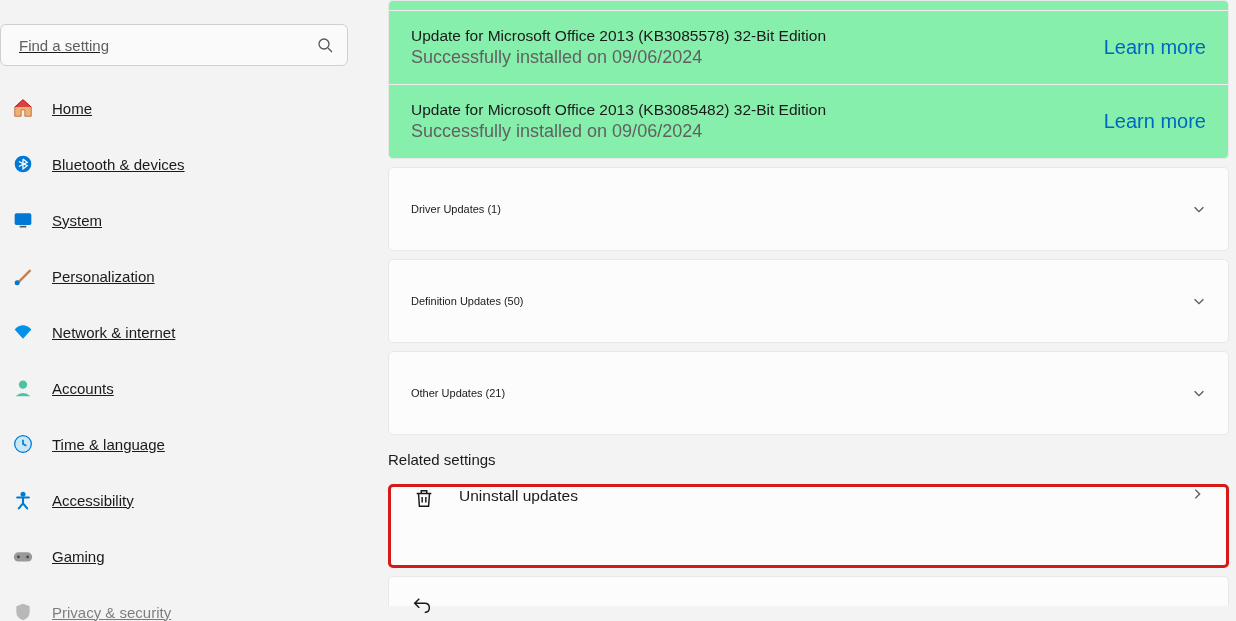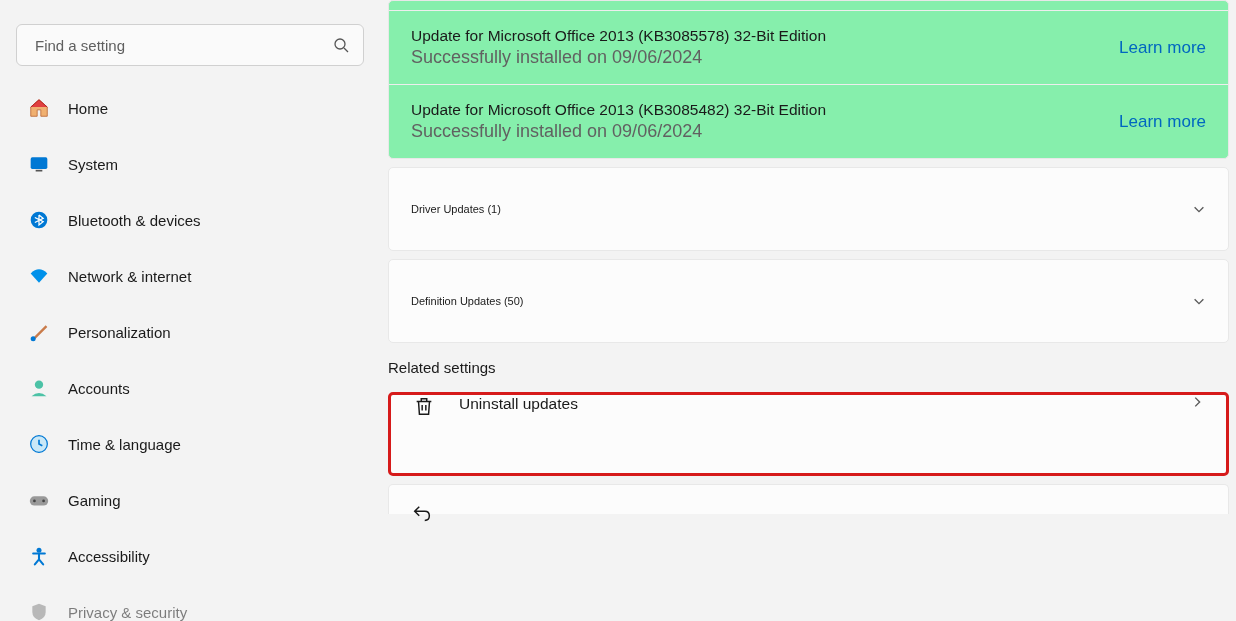--- a/index.html
+++ b/index.html
@@ -7,22 +7,23 @@
       font-family: "Segoe UI", -apple-system, sans-serif;
       background: #f3f3f3;
       color: #1a1a1a;
       width: 1236px;
       height: 621px;
       overflow: hidden;
       display: flex;
     }
     .sidebar {
       width: 348px;
-      padding: 0 0 0 16px;
+      padding: 0 0 0 0;
       flex-shrink: 0;
+      text-decoration: underline;
     }
     .search-box {
       margin: 24px 0 18px 0;
       width: 348px;
       height: 42px;
       background: #fafafa;
       border: 1px solid #d0d0d0;
       border-radius: 6px;
       display: flex;
       align-items: center;
@@ -87,21 +88,21 @@
       font-size: 15.5px;
       color: #1a1a1a;
       margin-bottom: 2px;
     }
     .update-status {
       font-size: 18px;
       color: #616161;
     }
     .learn-more {
       color: #0067c0;
-      font-size: 17px;
+      font-size: 20px;
       cursor: pointer;
     }
     .expander {
       background: #fcfcfc;
       border: 1px solid #e8e8e8;
       border-radius: 5px;
       display: flex;
       align-items: center;
       justify-content: space-between;
       padding: 0 22px;
@@ -167,88 +168,88 @@
         <svg viewBox="0 0 24 24" width="22" height="22">
             <path d="M3 11 L12 3 L21 11 V21 H14 V14 H10 V21 H3 Z" fill="#f0b070" stroke="#c07040" stroke-width="1"></path>
             <path d="M3 11 L12 3 L21 11" fill="#e04040" stroke="#b02020"></path>
           </svg>
       </span>
       <span>Home</span>
     </div>
     <div class="nav-item">
       <span class="nav-icon">
         <svg viewBox="0 0 24 24" width="20" height="20">
+            <circle cx="12" cy="12" r="10" fill="#0078d4"></circle>
+            <path d="M12 6 V18 L17 14 L7 9 M12 6 L17 10 L7 15" stroke="#fff" stroke-width="1.5" fill="none"></path>
+          </svg>
+      </span>
+      <span>Bluetooth &amp; devices</span>
+    </div>
+    <div class="nav-item">
+      <span class="nav-icon">
+        <svg viewBox="0 0 24 24" width="20" height="20">
             <rect x="2" y="4" width="20" height="14" rx="2" fill="#0078d4"></rect>
             <rect x="8" y="19" width="8" height="2" fill="#555"></rect>
           </svg>
       </span>
       <span>System</span>
     </div>
     <div class="nav-item">
       <span class="nav-icon">
         <svg viewBox="0 0 24 24" width="20" height="20">
-            <circle cx="12" cy="12" r="10" fill="#0078d4"></circle>
-            <path d="M12 6 V18 L17 14 L7 9 M12 6 L17 10 L7 15" stroke="#fff" stroke-width="1.5" fill="none"></path>
-          </svg>
-      </span>
-      <span>Bluetooth &amp; devices</span>
-    </div>
-    <div class="nav-item">
-      <span class="nav-icon">
-        <svg viewBox="0 0 24 24" width="20" height="20">
-            <path d="M2 9 Q12 -1 22 9 L12 20 Z" fill="#0091ea"></path>
-          </svg>
-      </span>
-      <span>Network &amp; internet</span>
-    </div>
-    <div class="nav-item">
-      <span class="nav-icon">
-        <svg viewBox="0 0 24 24" width="20" height="20">
             <path d="M4 20 L8 16 L20 4 L22 6 L10 18 L6 22 Z" fill="#c97b4a"></path>
             <circle cx="5" cy="20" r="3" fill="#0078d4"></circle>
           </svg>
       </span>
       <span>Personalization</span>
     </div>
     <div class="nav-item">
       <span class="nav-icon">
         <svg viewBox="0 0 24 24" width="20" height="20">
+            <path d="M2 9 Q12 -1 22 9 L12 20 Z" fill="#0091ea"></path>
+          </svg>
+      </span>
+      <span>Network &amp; internet</span>
+    </div>
+    <div class="nav-item">
+      <span class="nav-icon">
+        <svg viewBox="0 0 24 24" width="20" height="20">
             <circle cx="12" cy="8" r="5" fill="#4cc2a6"></circle>
             <path d="M3 22 Q12 14 21 22 Z" fill="#4cc2a6"></path>
           </svg>
       </span>
       <span>Accounts</span>
     </div>
     <div class="nav-item">
       <span class="nav-icon">
         <svg viewBox="0 0 24 24" width="20" height="20">
             <circle cx="12" cy="12" r="10" fill="#c9e8f7" stroke="#0078d4" stroke-width="1.5"></circle>
             <path d="M12 7 V12 L16 14" stroke="#0078d4" stroke-width="2" fill="none"></path>
           </svg>
       </span>
       <span>Time &amp; language</span>
+    </div>
+    <div class="nav-item">
+      <span class="nav-icon">
+        <svg viewBox="0 0 24 24" width="20" height="20">
+            <circle cx="12" cy="5" r="3" fill="#0078d4"></circle>
+            <path d="M5 9 L19 9 M12 9 V16 M12 16 L7 22 M12 16 L17 22" stroke="#0078d4" stroke-width="2.5" stroke-linecap="round"></path>
+          </svg>
+      </span>
+      <span>Accessibility</span>
     </div>
     <div class="nav-item">
       <span class="nav-icon">
         <svg viewBox="0 0 24 24" width="22" height="22">
             <rect x="2" y="8" width="20" height="10" rx="5" fill="#999"></rect>
             <circle cx="7" cy="13" r="1.5" fill="#444"></circle>
             <circle cx="17" cy="13" r="1.5" fill="#444"></circle>
           </svg>
       </span>
       <span>Gaming</span>
-    </div>
-    <div class="nav-item">
-      <span class="nav-icon">
-        <svg viewBox="0 0 24 24" width="20" height="20">
-            <circle cx="12" cy="5" r="3" fill="#0078d4"></circle>
-            <path d="M5 9 L19 9 M12 9 V16 M12 16 L7 22 M12 16 L17 22" stroke="#0078d4" stroke-width="2.5" stroke-linecap="round"></path>
-          </svg>
-      </span>
-      <span>Accessibility</span>
     </div>
     <div class="nav-item" style="opacity:.55">
       <span class="nav-icon">
         <svg viewBox="0 0 24 24" width="20" height="20">
             <path d="M12 2 L20 5 V12 Q20 19 12 22 Q4 19 4 12 V5 Z" fill="#888"></path>
           </svg>
       </span>
       <span>Privacy &amp; security</span>
     </div>
   </div>
@@ -281,20 +282,26 @@
       </svg>
   </div>
 
   <div class="expander">
     <span>Definition Updates (50)</span>
     <svg class="chev" viewBox="0 0 16 16" fill="none" stroke="currentColor" stroke-width="1.6">
         <path d="M3 6 L8 11 L13 6"></path>
       </svg>
   </div>
 
+  <div class="expander">
+    <span>Other Updates (21)</span>
+    <svg class="chev" viewBox="0 0 16 16" fill="none" stroke="currentColor" stroke-width="1.6">
+        <path d="M3 6 L8 11 L13 6"></path>
+      </svg>
+  </div>
 
   <div class="section-header">Related settings</div>
 
   <div class="setting-row highlight">
     <svg class="setting-icon" viewBox="0 0 24 24" fill="none" stroke="currentColor" stroke-width="1.6">
       <path d="M4 7 H20 M9 7 V4 H15 V7 M6 7 L7 21 H17 L18 7 M10 11 V17 M14 11 V17"></path>
     </svg>
     <span>Uninstall updates</span>
     <svg class="chev row-chev" viewBox="0 0 16 16" fill="none" stroke="#5a5a5a" stroke-width="1.6">
         <path d="M6 3 L11 8 L6 13"></path>

